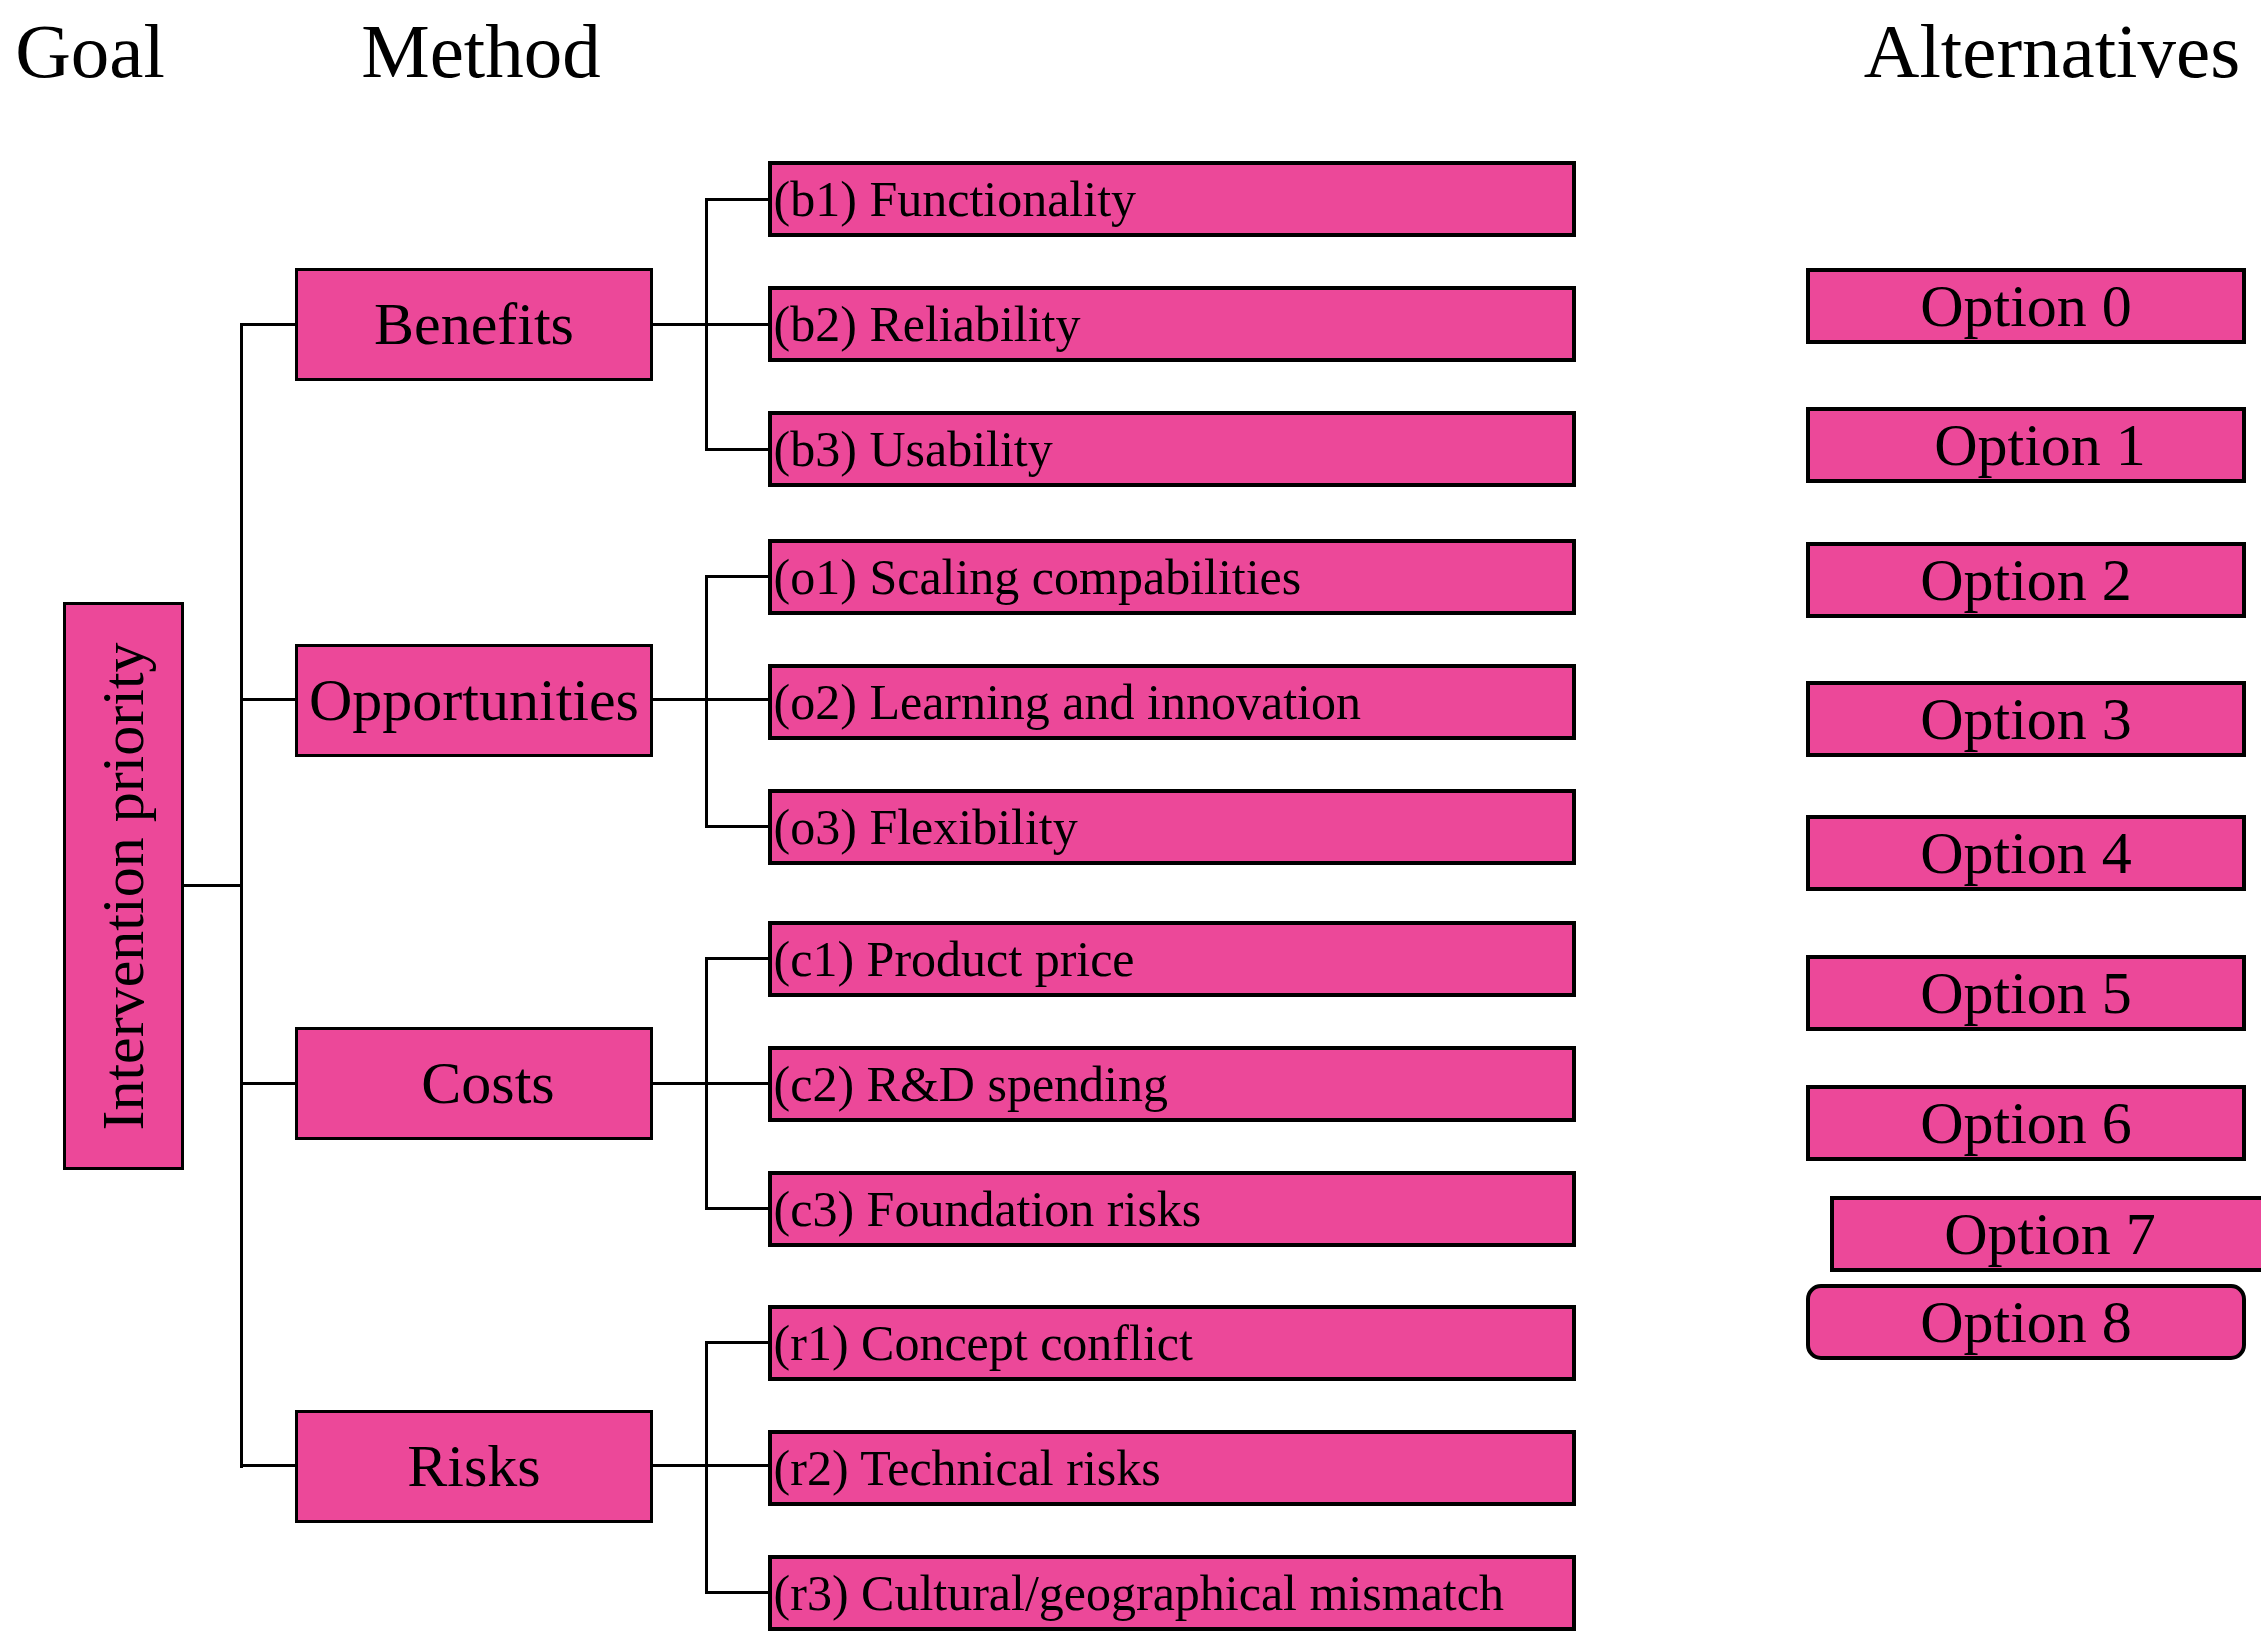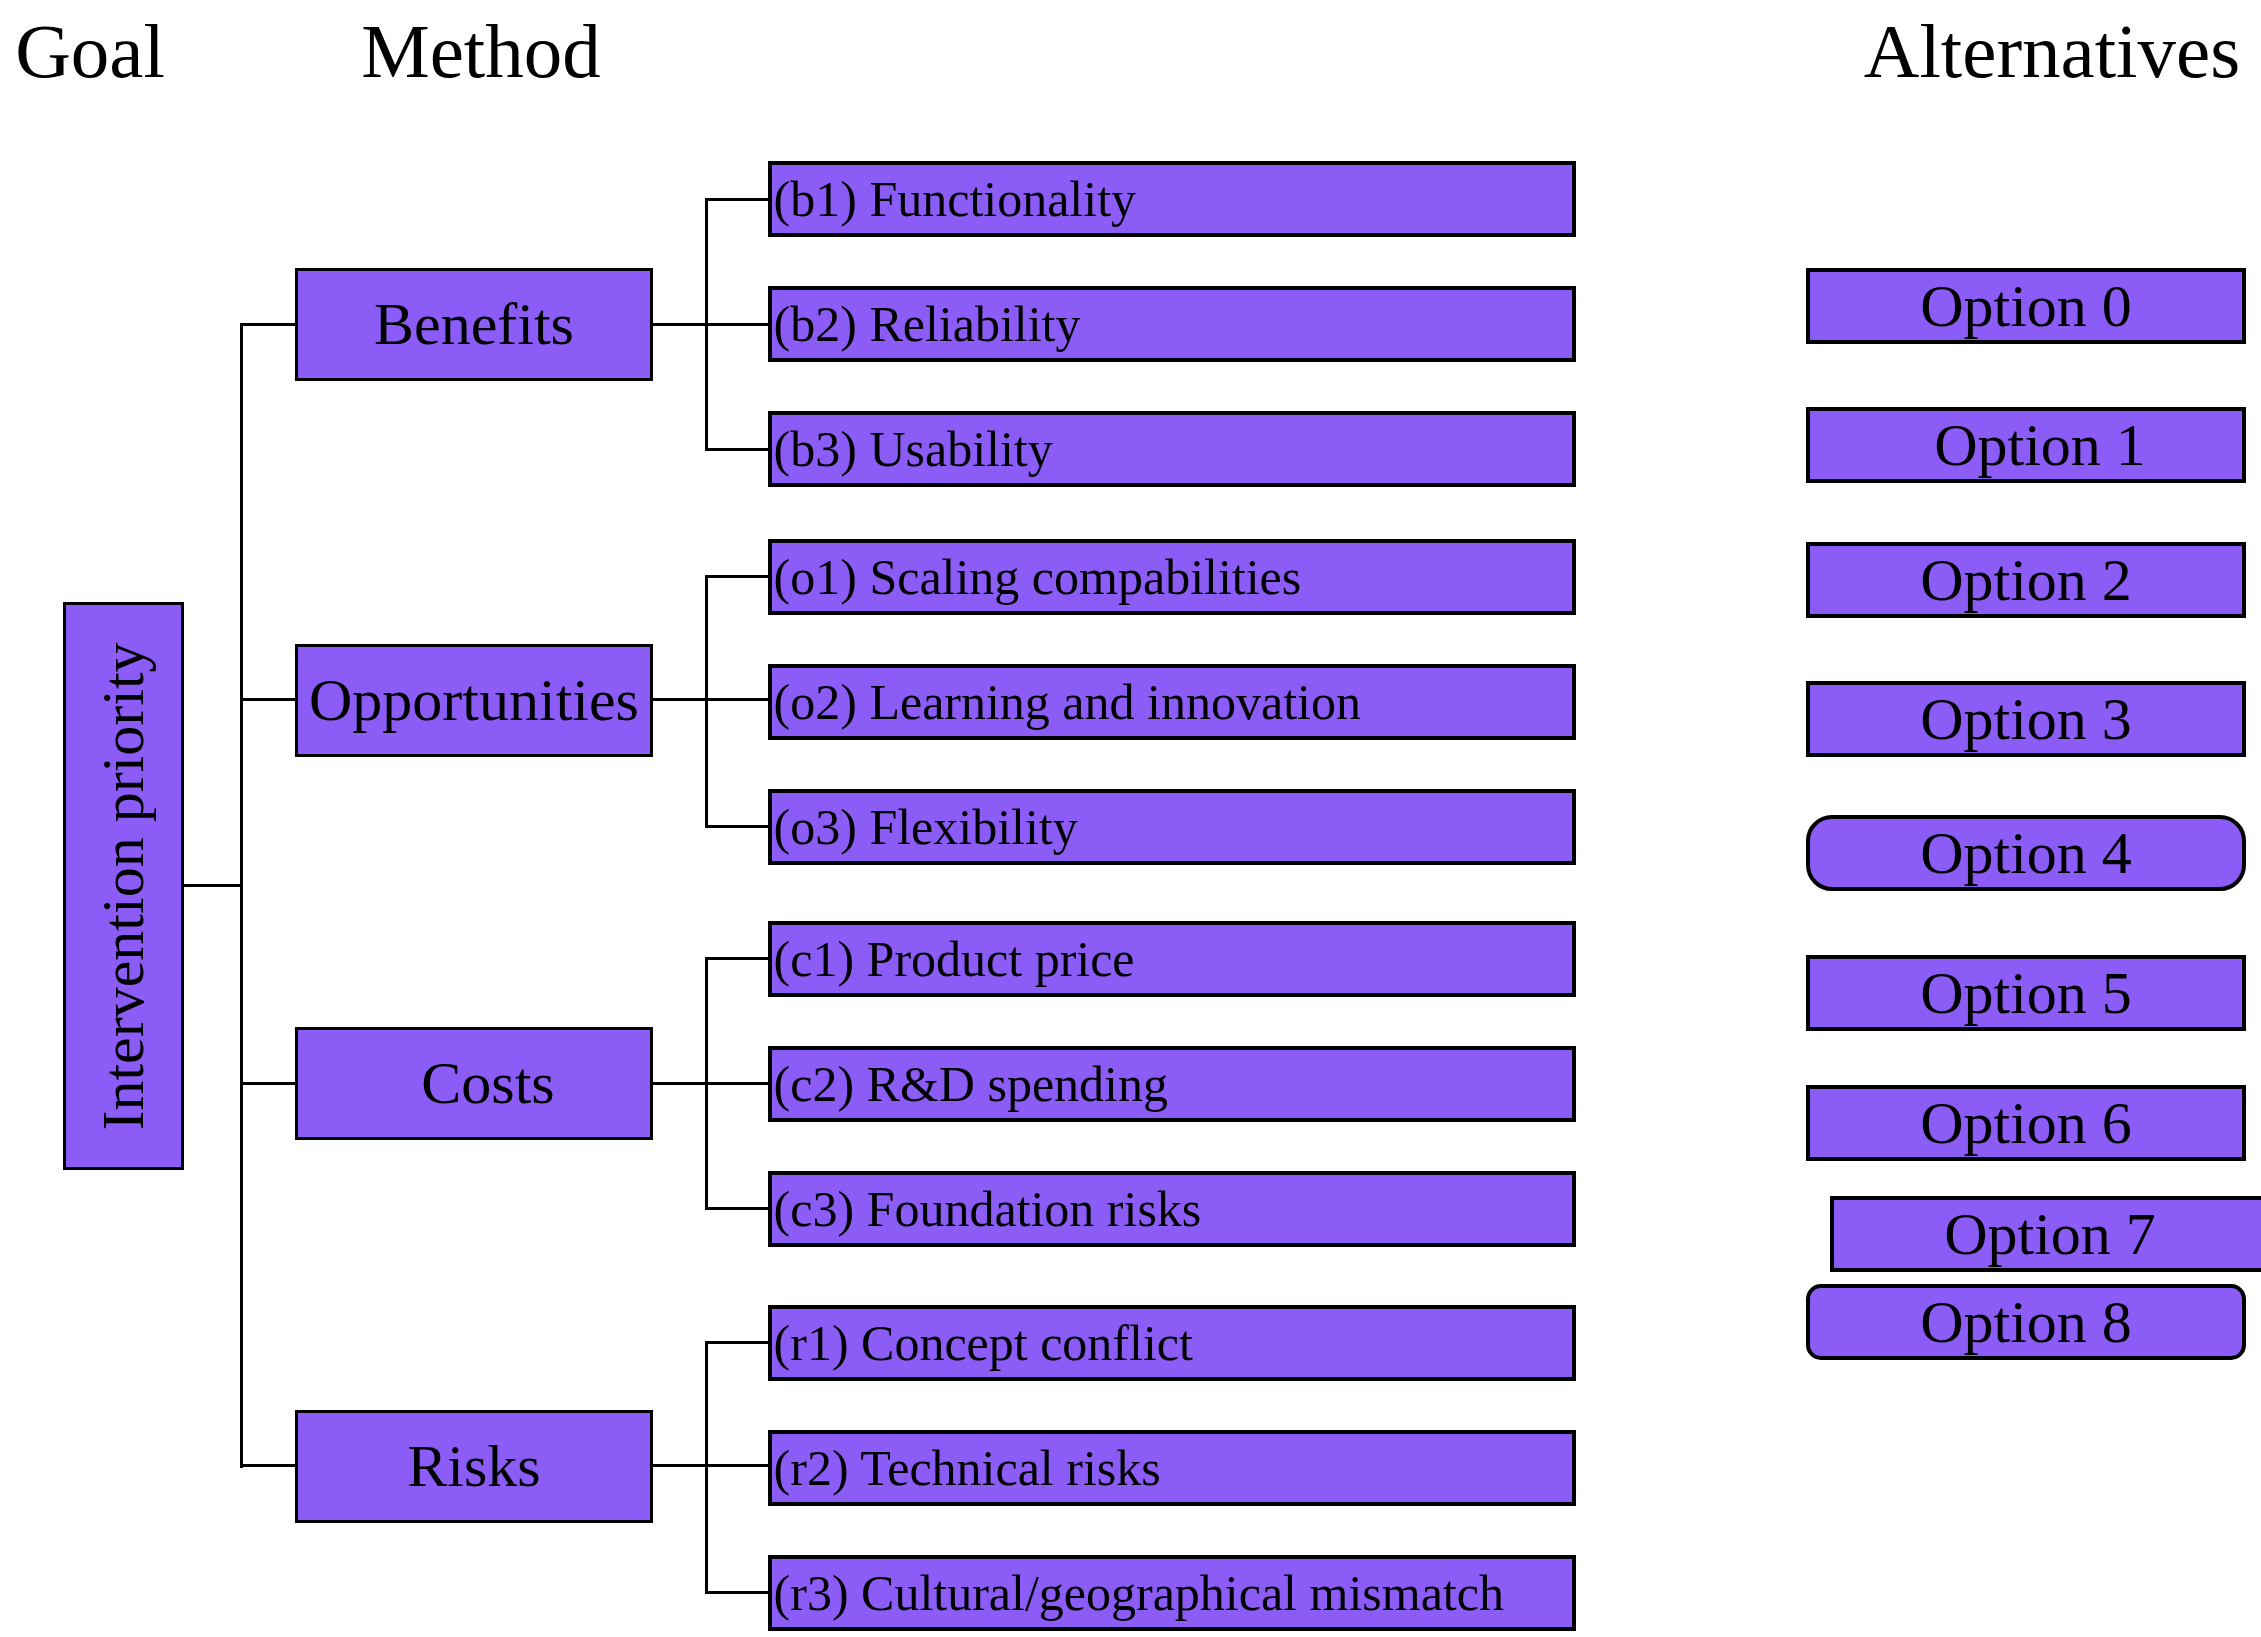--- a/index.html
+++ b/index.html
@@ -19,21 +19,21 @@
     font-size: 77px; line-height: 1.05;
     white-space: nowrap; color: #000;
   }
   #hdr-goal { left: 90px; }
   #hdr-method { left: 481px; }
   #hdr-criteria { left: 1152px; }
   #hdr-alternatives { left: 2052px; }
 
   
   .box {
-    position: absolute; background: #8b5cf6;
+    position: absolute; background: #ec4899;
     box-sizing: border-box;
     display: flex; align-items: center; justify-content: center;
     white-space: nowrap;
   }
 
   
   .goal-box {
     left: 63px; top: 602px; width: 121px; height: 568px;
     border: 3.2px solid #000; font-size: 60px;
   }
@@ -59,21 +59,21 @@
   .c4  { top: 539px; }  .c5  { top: 664px; }  .c6  { top: 789px; }
   .c7  { top: 921px; } .c8  { top: 1046px; } .c9  { top: 1171px; }
   .c10 { top: 1305px; } .c11 { top: 1430px; } .c12 { top: 1555px; }
 
   
   .abox {
     left: 1806px; width: 440px; height: 76px;
     border: 4px solid #000; font-size: 60px;
   }
   .a1 { top: 268px; }  .a2 { top: 407px; padding-left: 28px; }  .a3 { top: 542px; }
-  .a4 { top: 681px; }  .a5 { top: 815px; border-radius: 26px; } .a6 { top: 955px; }
+  .a4 { top: 681px; }  .a5 { top: 815px; } .a6 { top: 955px; }
   .a7 { top: 1085px; } .a8 { top: 1196px; margin-left: 24px; } .a9 { top: 1284px; border-radius: 15px; }
 
   
   .line { position: absolute; background: #000000; }
 
   
   .ln-goal  { left: 184px; top: 884px; width: 59px;  height: 3.2px; }
   
   .ln-trunk { left: 240px; top: 323px;  width: 3.2px;   height: 1145px; }
   

